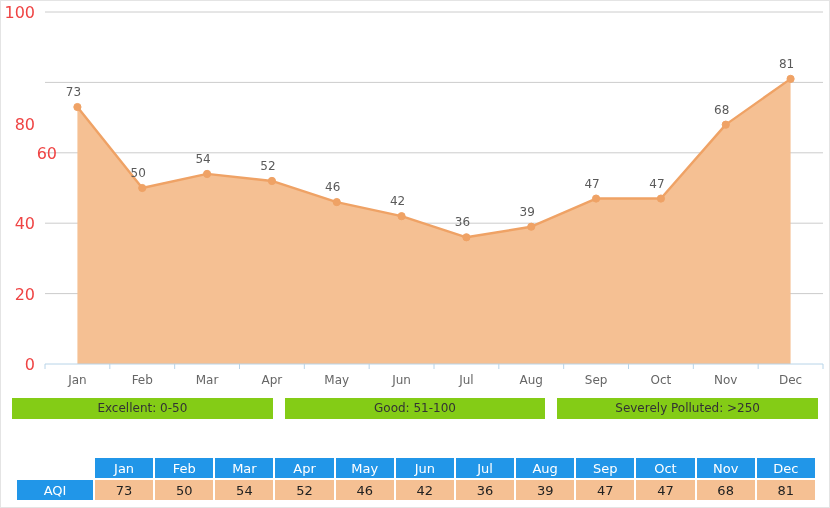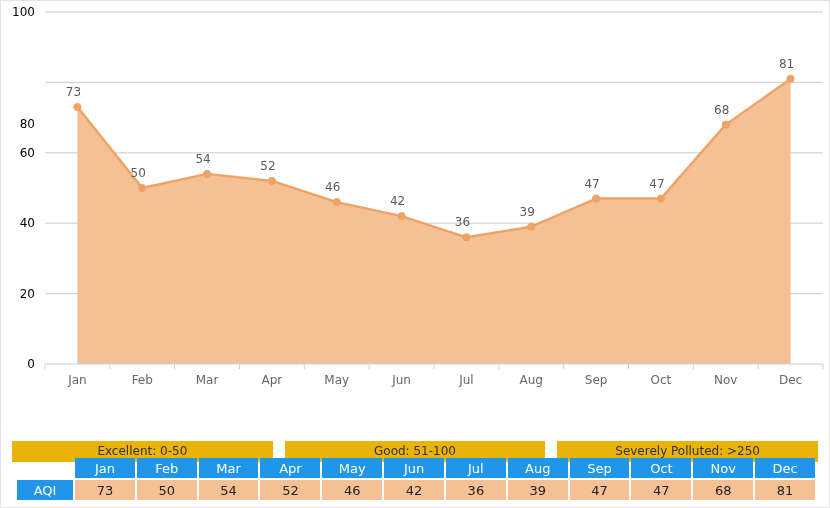--- a/index.html
+++ b/index.html
@@ -28,22 +28,22 @@
     width: 828px;
     height: 392px;
   }
   #chart-svg {
     position: absolute;
     left: 0;
     top: 0;
   }
   .y-tick-label {
     position: absolute;
-    font-size: 12px;
-    color: #000000;
+    font-size: 16px;
+    color: #ef4444;
     text-align: right;
     width: 34px;
     transform: translateY(-50%);
   }
   .x-tick-label {
     position: absolute;
     font-size: 12px;
     color: #666666;
     text-align: center;
     transform: translateX(-50%);
@@ -64,26 +64,25 @@
     top: 397px;
     width: 806px;
     display: flex;
     flex-wrap: wrap;
     gap: 6px 12px;
   }
   .legend-item {
     flex: 0 0 calc((100% - 24px) / 3);
     height: 21px;
     line-height: 21px;
-    background: #eab308;
+    background: #84cc16;
     color: #333333;
     font-size: 12px;
     text-align: center;
     box-sizing: border-box;
-    margin-top: 43px;
   }
 
   
   #data-table {
     position: absolute;
     left: 14px;
     top: 455px;
     width: 802px;
     border-collapse: separate;
     border-spacing: 2px;
@@ -105,21 +104,21 @@
     color: #ffffff;
   }
   #data-table tbody th.row-head {
     background: #2196e8;
     color: #ffffff;
   }
   #data-table tbody td.value {
     background: #f5c093;
     color: #222222;
   }
-  .col-label { width: 56px; }
+  .col-label { width: 76px; }
 </style>
 </head>
 <body>
 
 <div id="app">
 
   <div id="chart-area">
     <svg id="chart-svg" width="828" height="392">
         <g>
           <line x1="44" x2="822" y1="292.6" y2="292.6" stroke="#cccccc" stroke-width="1"></line>
@@ -158,21 +157,21 @@
           <circle cx="595.0833333333333" cy="197.56" r="3.6" fill="#efa265" stroke="#efa265" stroke-width="1"></circle>
           <circle cx="659.9166666666666" cy="197.56" r="3.6" fill="#efa265" stroke="#efa265" stroke-width="1"></circle>
           <circle cx="724.75" cy="123.63999999999999" r="3.6" fill="#efa265" stroke="#efa265" stroke-width="1"></circle>
           <circle cx="789.5833333333333" cy="77.88" r="3.6" fill="#efa265" stroke="#efa265" stroke-width="1"></circle>
         </g>
       </svg>
     <div id="y-labels">
         <div class="y-tick-label" style="left: 0px; top: 363px;">0</div>
         <div class="y-tick-label" style="left: 0px; top: 292.6px;">20</div>
         <div class="y-tick-label" style="left: 0px; top: 222.2px; text-align: right;">40</div>
-        <div class="y-tick-label" style="left: 0px; top: 151.8px;">60</div>
+        <div class="y-tick-label" style="left: 0px; top: 151.8px; padding-left: 22px;">60</div>
         <div class="y-tick-label" style="left: 0px; top: 81.4px; margin-top: 42px;">80</div>
         <div class="y-tick-label" style="left: 0px; top: 11px;">100</div>
       </div>
     <div id="x-labels">
         <div class="x-tick-label" style="left: 76.4167px; top: 372px;">Jan</div>
         <div class="x-tick-label" style="left: 141.25px; top: 372px;">Feb</div>
         <div class="x-tick-label" style="left: 206.083px; top: 372px;">Mar</div>
         <div class="x-tick-label" style="left: 270.917px; top: 372px;">Apr</div>
         <div class="x-tick-label" style="left: 335.75px; top: 372px;">May</div>
         <div class="x-tick-label" style="left: 400.583px; top: 372px;">Jun</div>

